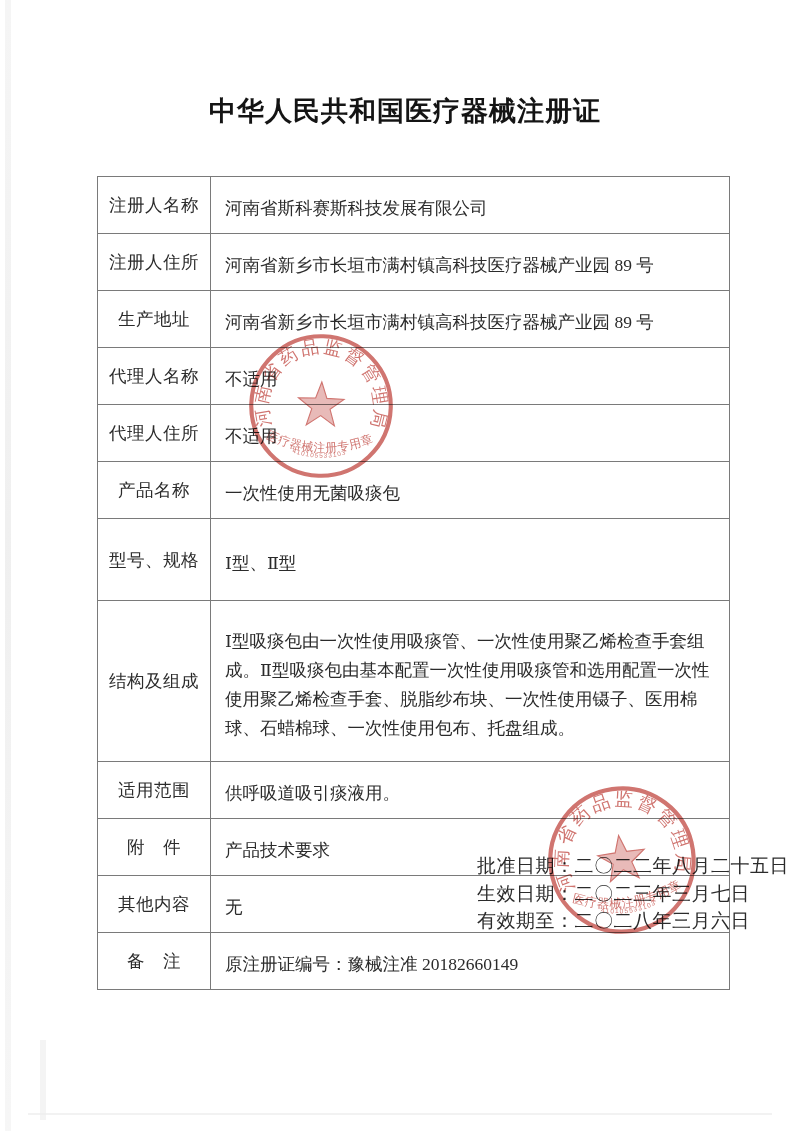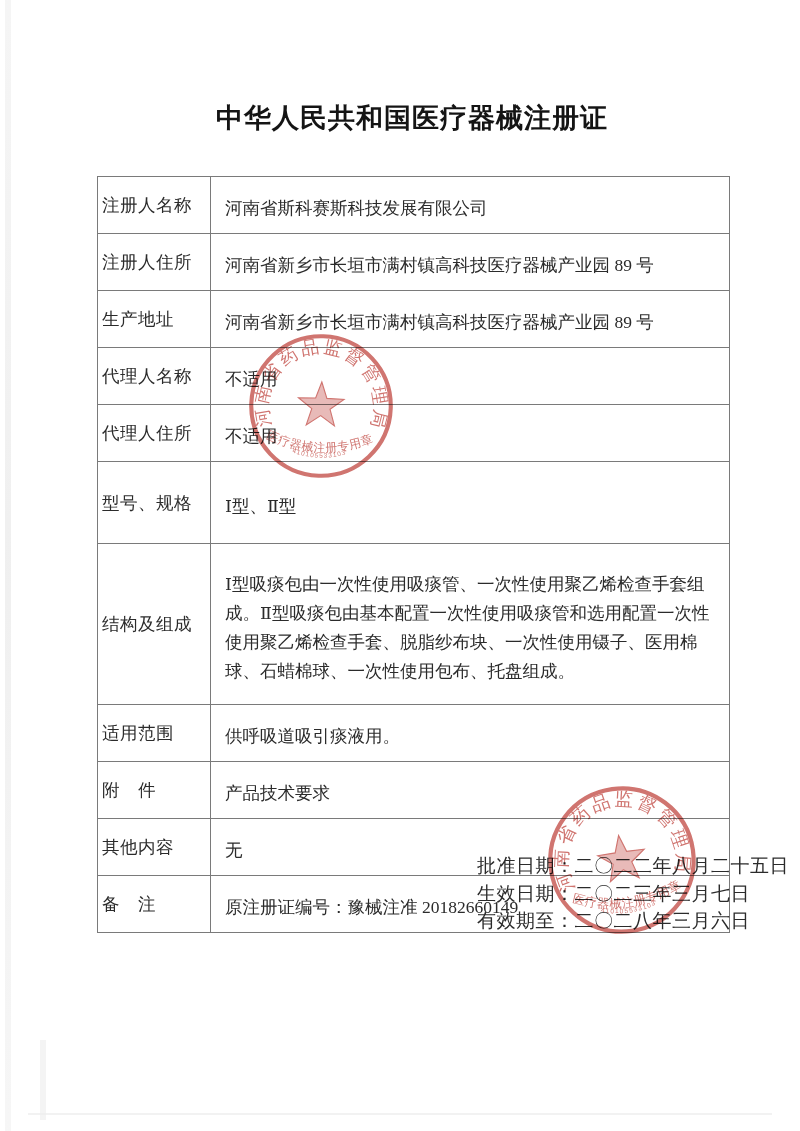--- a/index.html
+++ b/index.html
@@ -10,38 +10,38 @@
     color:#2b2b2b;
   }
   .page{position:absolute;inset:0;}
   
   .scan-streak-left{position:absolute;left:5px;top:0;width:6px;height:100%;
     background:linear-gradient(180deg,#ededed,#e3e3e3 50%,#efefef);opacity:.55;}
   .scan-streak-2{position:absolute;left:40px;top:1040px;width:6px;height:80px;background:#e9e9e9;opacity:.5;}
   .scan-bottom-edge{position:absolute;left:28px;top:1113px;width:744px;height:2px;background:#ececec;opacity:.7;}
 
   .title{
-    position:absolute;left:200px;top:84px;margin:16px;
+    position:absolute;left:200px;top:84px;margin:9px;
     font-size:27px;font-weight:bold;letter-spacing:1px;color:#141414;white-space:nowrap;
   }
   .cert-line{
     position:absolute;left:103px;top:143px;font-size:17.5px;letter-spacing:.5px;white-space:nowrap;
   }
   .cert-line .cert-value{margin-left:6px;}
 
   table.cert{
     position:absolute;left:97px;top:176px;width:633px;
     border-collapse:collapse;table-layout:fixed;
     border:1.5px solid #575757;
   }
   table.cert td{
     border:1px solid #7a7a7a;vertical-align:middle;
   }
   td.lbl{
-    width:104px;font-size:17.5px;letter-spacing:.5px;padding:16px 4px;
+    width:104px;text-align:center;font-size:17.5px;letter-spacing:.5px;padding:16px 4px;
   }
   td.val{
     padding:12px 18px 5px 14px;font-size:17.5px;line-height:29px;
   }
   tr.r1{height:43px}tr.r2{height:43px}tr.r3{height:45px}tr.r4{height:41px}
   tr.r5{height:42px}tr.r6{height:43px}tr.r7{height:82px}tr.r8{height:161px}
   tr.r9{height:47px}tr.r10{height:43px}tr.r11{height:42px}tr.r12{height:44px}
 
   .footer-dept{
     position:absolute;left:103px;top:854px;font-size:15.5px;letter-spacing:.5px;white-space:nowrap;
@@ -86,20 +86,24 @@
         <td class="lbl">生产地址</td>
         <td class="val">河南省新乡市长垣市满村镇高科技医疗器械产业园 89 号</td>
       </tr>
       <tr class="r4">
         <td class="lbl">代理人名称</td>
         <td class="val">不适用</td>
       </tr>
       <tr class="r5">
         <td class="lbl">代理人住所</td>
         <td class="val">不适用</td>
+      </tr>
+      <tr class="r6">
+        <td class="lbl">产品名称</td>
+        <td class="val">一次性使用无菌吸痰包</td>
       </tr>
       <tr class="r7">
         <td class="lbl">型号、规格</td>
         <td class="val">Ⅰ型、Ⅱ型</td>
       </tr>
       <tr class="r8">
         <td class="lbl">结构及组成</td>
         <td class="val">Ⅰ型吸痰包由一次性使用吸痰管、一次性使用聚乙烯检查手套组成。Ⅱ型吸痰包由基本配置一次性使用吸痰管和选用配置一次性使用聚乙烯检查手套、脱脂纱布块、一次性使用镊子、医用棉球、石蜡棉球、一次性使用包布、托盘组成。</td>
       </tr>
       <tr class="r9">

